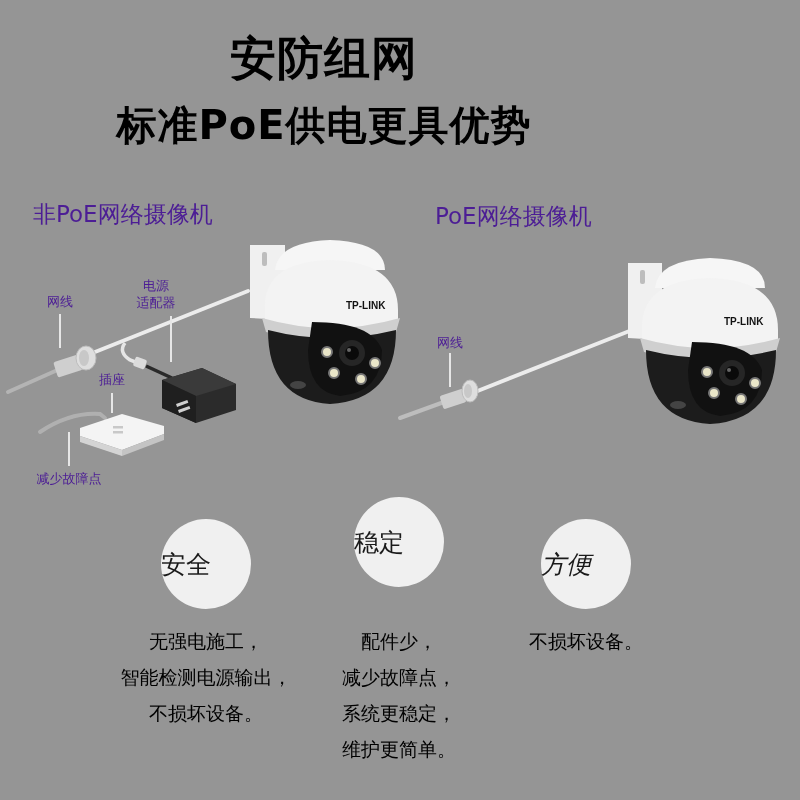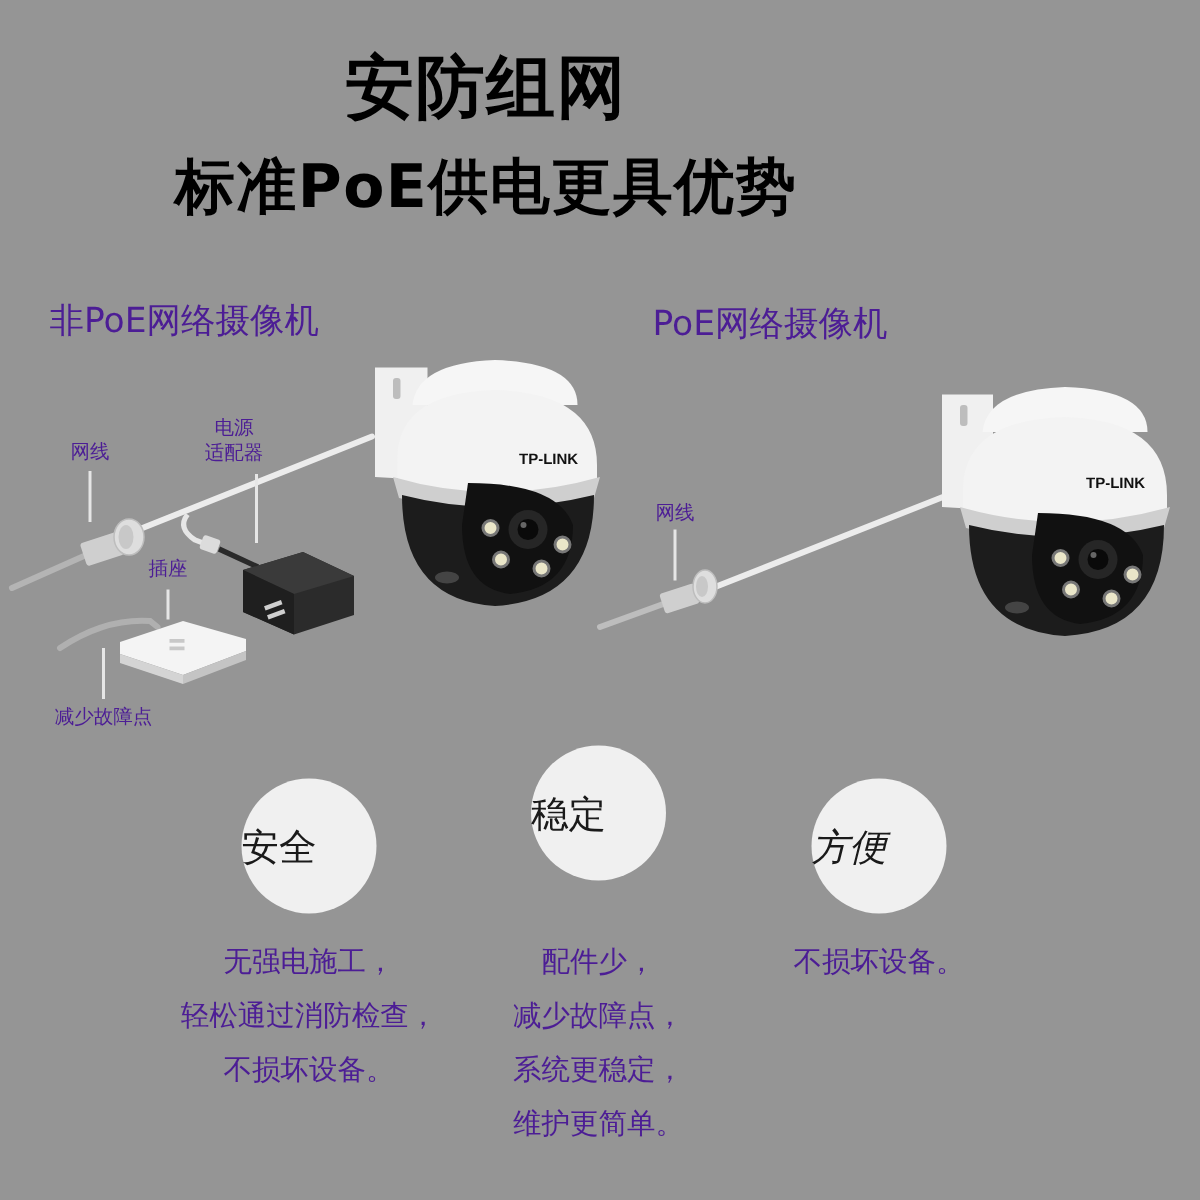--- a/index.html
+++ b/index.html
@@ -18,21 +18,21 @@
   .title-2 { top: 94px; font-size: 40px; line-height: 62px; }
   .section-label { color: #4c1d95; font-size: 23px; line-height: 30px; }
   .callout { color: #4c1d95; font-size: 13px; line-height: 17px; text-align: center; }
   .leader { background: #e6e6e6; width: 1.5px; }
   .circle {
     width: 90px; height: 90px; border-radius: 50%;
     background: #f0f0f0; display: flex; align-items: center; justify-content: flex-start;
     font-size: 25px; color: #1a1a1a;
   }
   .desc {
-    width: 240px; text-align: center; color: #4c1d95;
+    width: 240px; text-align: center; color: #000000;
     font-size: 19px; line-height: 36px;
   }
   .desc div { white-space: nowrap; }
   svg { position: absolute; left: 0; top: 0; }
 </style>
 </head>
 <body>
 
 <div class="abs title title-1">安防组网</div>
 <div class="abs title title-2">标准PoE供电更具优势</div>
@@ -145,21 +145,21 @@
 </div>
 <div class="abs circle" style="left:354px; top:497px;">
   <span>稳定</span>
 </div>
 <div class="abs circle" style="left:541px; top:519px;font-style:italic;">
   <span>方便</span>
 </div>
 
 <div class="abs desc" style="left:86px; top:623px;">
   <div>无强电施工，</div>
-  <div>轻松通过消防检查，</div>
+  <div>智能检测电源输出，</div>
   <div>不损坏设备。</div>
 </div>
 <div class="abs desc" style="left:279px; top:623px;">
   <div>配件少，</div>
   <div>减少故障点，</div>
   <div>系统更稳定，</div>
   <div>维护更简单。</div>
 </div>
 <div class="abs desc" style="left:466px; top:623px;">
   <div>不损坏设备。</div>

